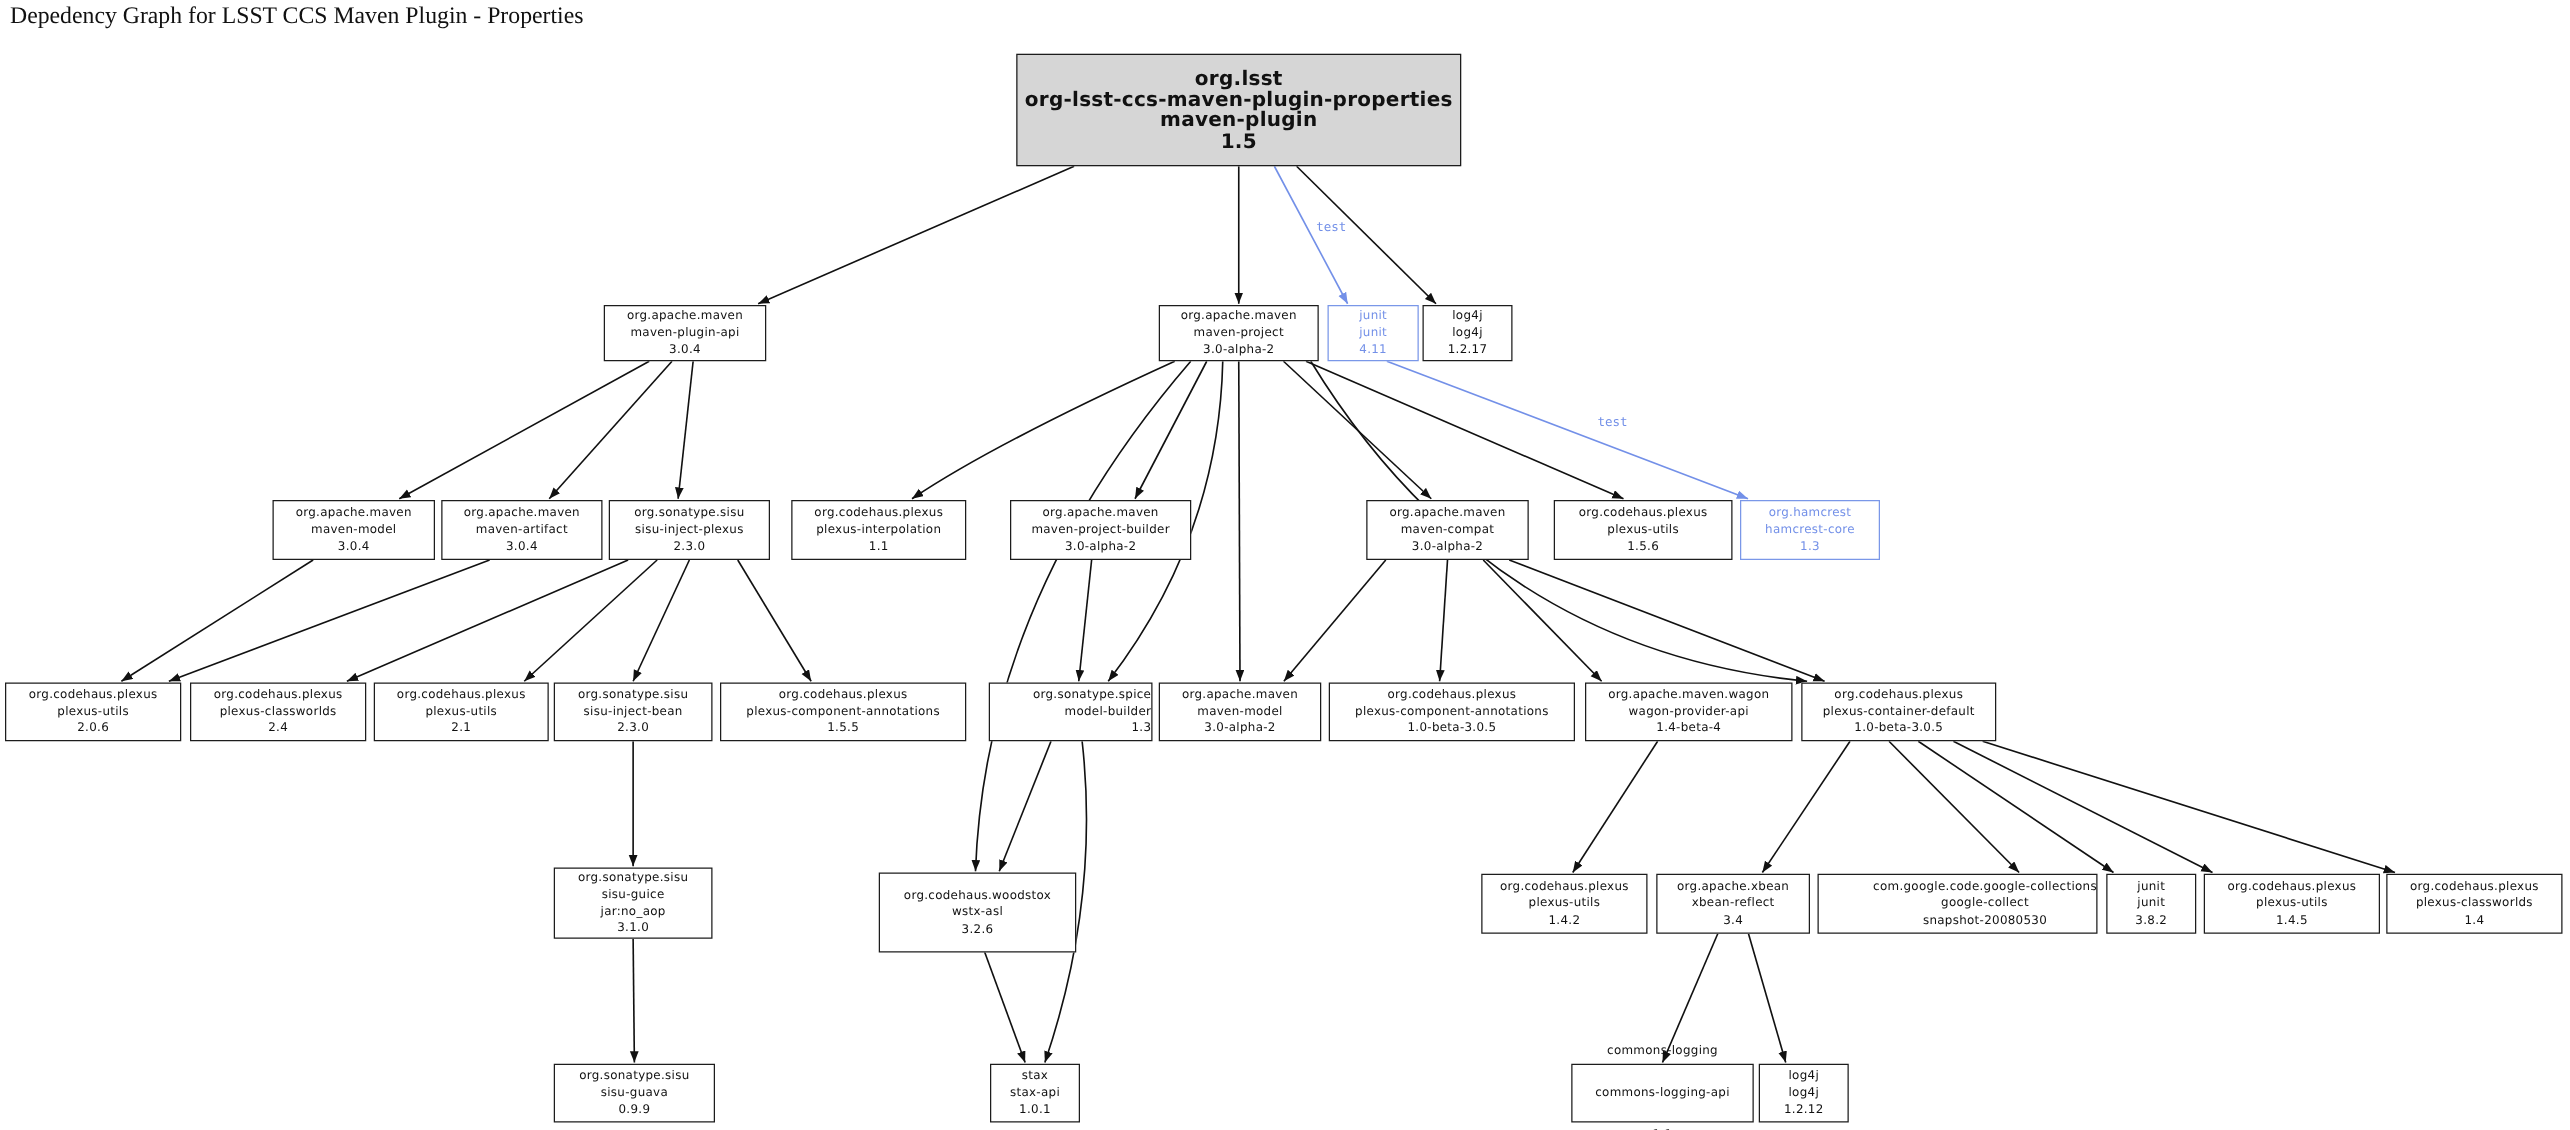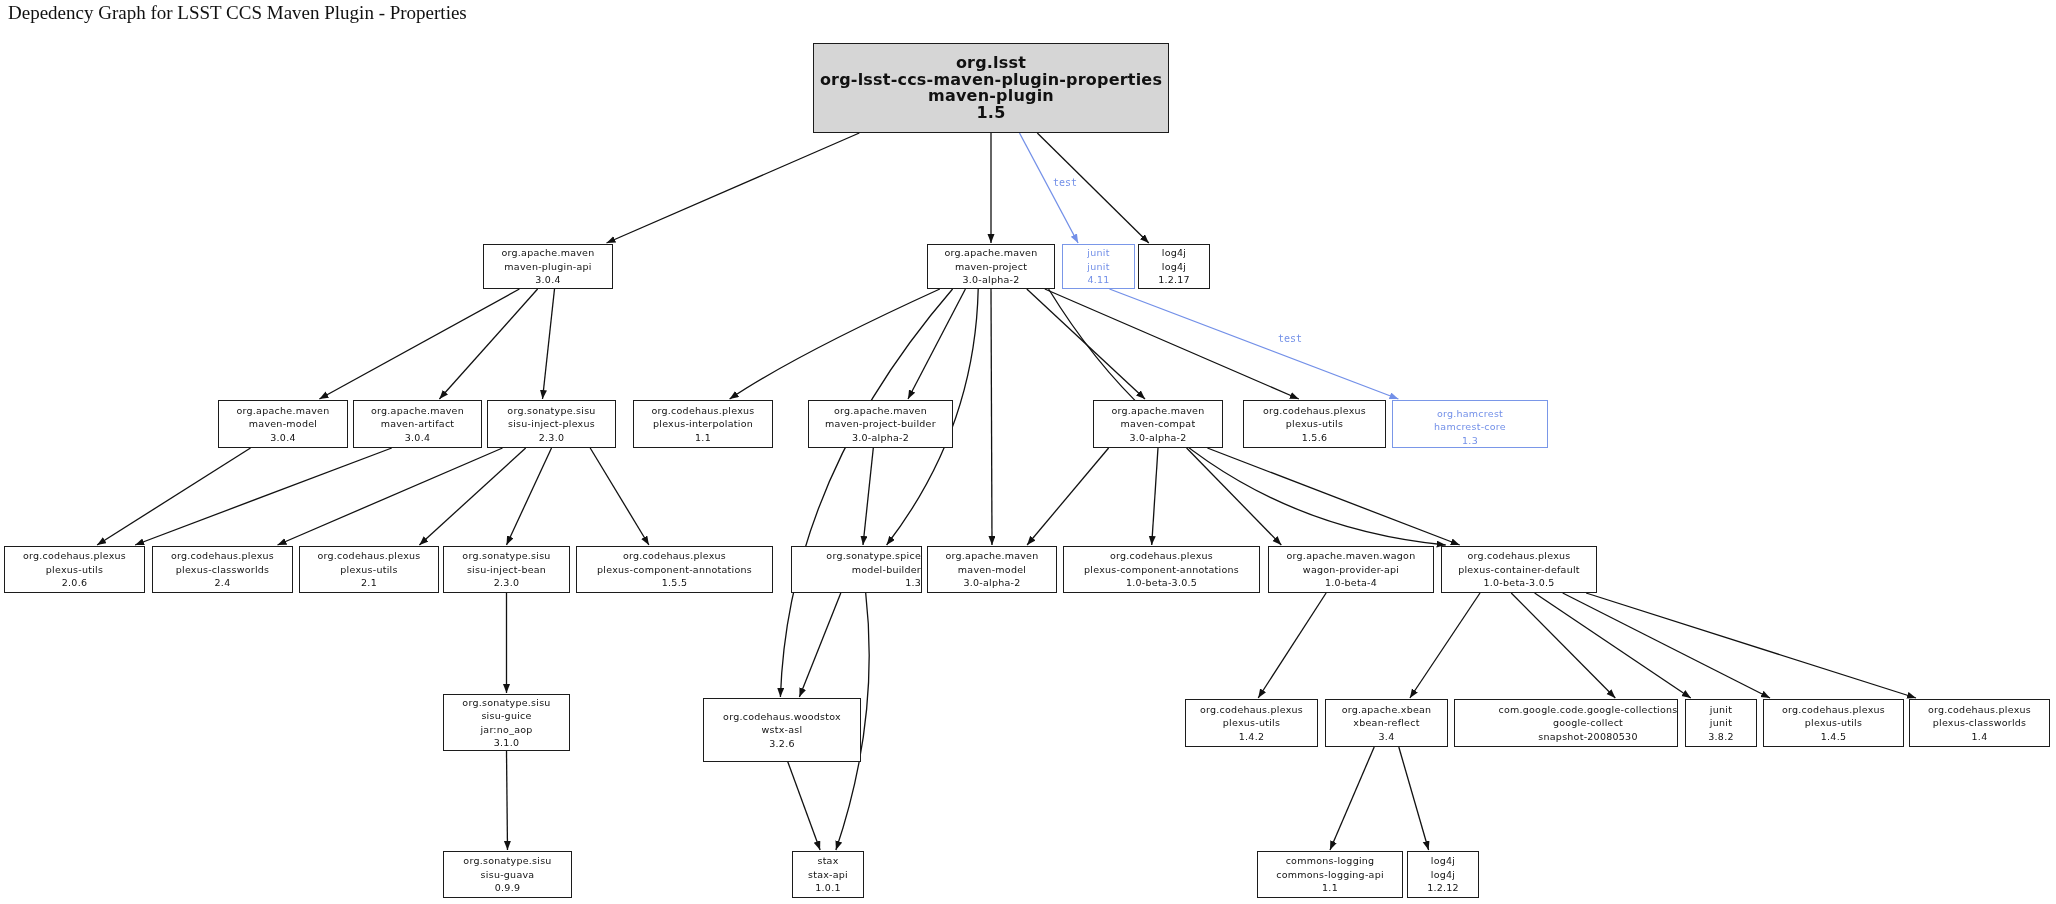--- a/index.html
+++ b/index.html
@@ -131,21 +131,21 @@
     <div class="node" style="left: 1093px; top: 400px; width: 130px; height: 48px;">
       <div>org.apache.maven</div>
       <div>maven-compat</div>
       <div>3.0-alpha-2</div>
     </div>
     <div class="node" style="left: 1243px; top: 400px; width: 143px; height: 48px;">
       <div>org.codehaus.plexus</div>
       <div>plexus-utils</div>
       <div>1.5.6</div>
     </div>
-    <div class="node test" style="left: 1392px; top: 400px; width: 156px; height: 48px; justify-content: flex-end;">
+    <div class="node test" style="left: 1392px; top: 400px; width: 112px; height: 48px;">
       <div>org.hamcrest</div>
       <div>hamcrest-core</div>
       <div>1.3</div>
     </div>
     <div class="node" style="left: 4px; top: 546px; width: 141px; height: 47px;">
       <div>org.codehaus.plexus</div>
       <div>plexus-utils</div>
       <div>2.0.6</div>
     </div>
     <div class="node" style="left: 152px; top: 546px; width: 141px; height: 47px;">
@@ -179,21 +179,21 @@
       <div>3.0-alpha-2</div>
     </div>
     <div class="node" style="left: 1063px; top: 546px; width: 197px; height: 47px;">
       <div>org.codehaus.plexus</div>
       <div>plexus-component-annotations</div>
       <div>1.0-beta-3.0.5</div>
     </div>
     <div class="node" style="left: 1268px; top: 546px; width: 166px; height: 47px;">
       <div>org.apache.maven.wagon</div>
       <div>wagon-provider-api</div>
-      <div>1.0-beta-4</div>
+      <div>1.4-beta-4</div>
     </div>
     <div class="node" style="left: 1441px; top: 546px; width: 156px; height: 47px;">
       <div>org.codehaus.plexus</div>
       <div>plexus-container-default</div>
       <div>1.0-beta-3.0.5</div>
     </div>
     <div class="node" style="left: 443px; top: 694px; width: 127px; height: 57px;">
       <div>org.sonatype.sisu</div>
       <div>sisu-guice</div>
       <div>jar:no_aop</div>
@@ -237,21 +237,21 @@
     <div class="node" style="left: 443px; top: 851px; width: 129px; height: 47px;">
       <div>org.sonatype.sisu</div>
       <div>sisu-guava</div>
       <div>0.9.9</div>
     </div>
     <div class="node" style="left: 792px; top: 851px; width: 72px; height: 47px;">
       <div>stax</div>
       <div>stax-api</div>
       <div>1.0.1</div>
     </div>
-    <div class="node" style="left: 1257px; top: 851px; width: 146px; height: 47px;">
+    <div class="node" style="left: 1257px; top: 851px; width: 146px; height: 47px; gap: 20px;">
       <div>commons-logging</div>
       <div>commons-logging-api</div>
       <div>1.1</div>
     </div>
     <div class="node" style="left: 1407px; top: 851px; width: 72px; height: 47px;">
       <div>log4j</div>
       <div>log4j</div>
       <div>1.2.12</div>
     </div>
   </div>

